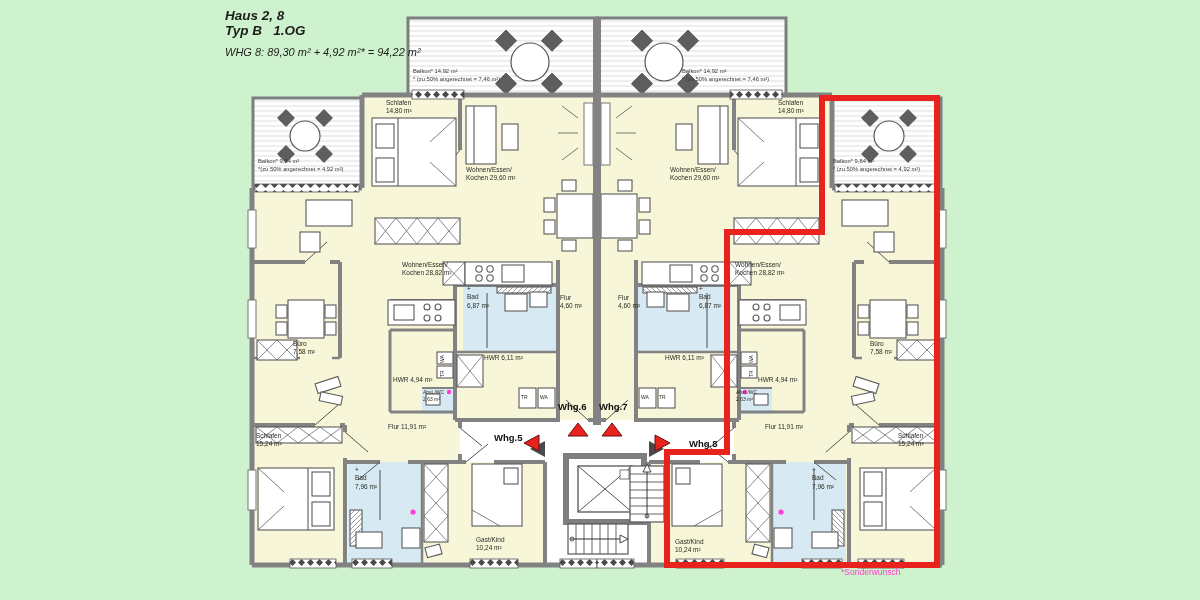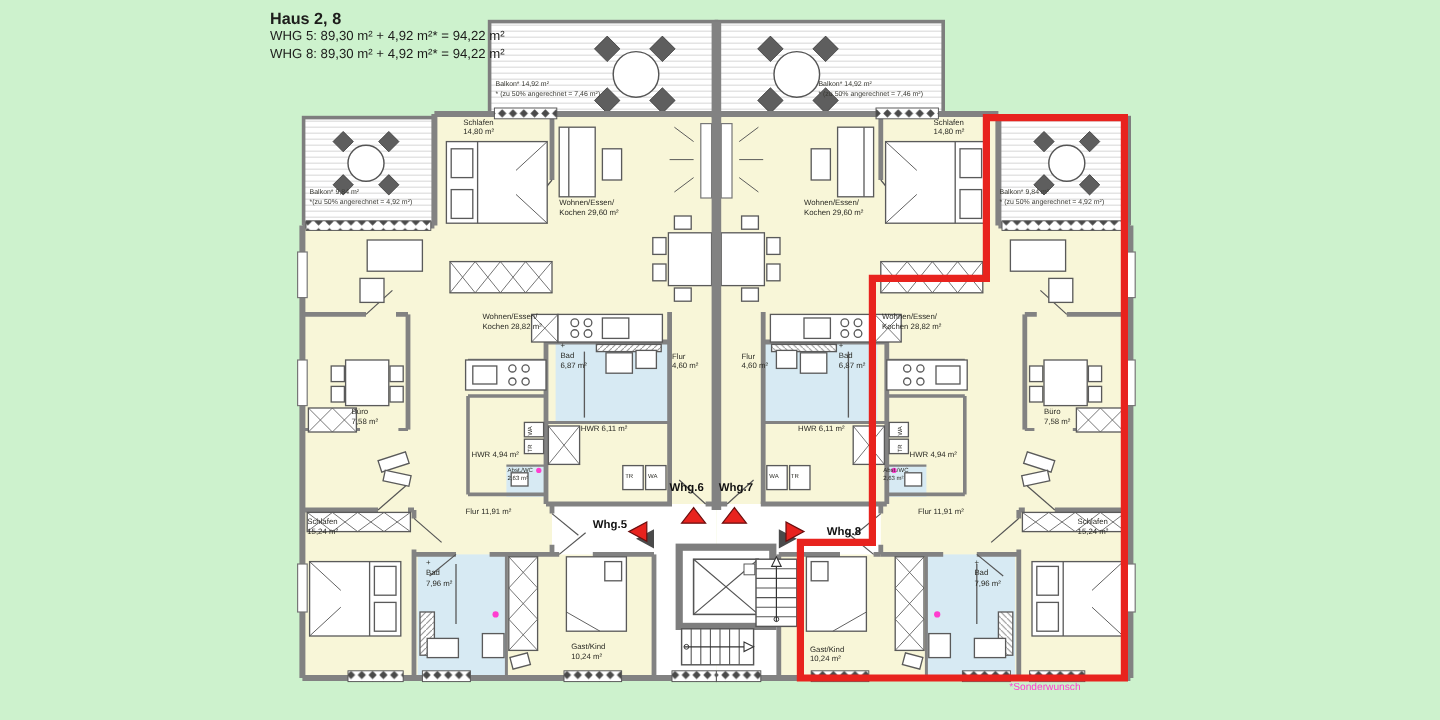--- a/index.html
+++ b/index.html
@@ -5,21 +5,21 @@
   html,body{margin:0;padding:0;}
   #stage{position:relative;width:1200px;height:600px;background:#cdf2cd;overflow:hidden;
          font-family:"Liberation Sans",sans-serif;color:#2a2a24;}
   #plan-svg{position:absolute;left:0;top:0;}
   .lbl{position:absolute;font-size:6.5px;line-height:1.3;white-space:pre-line;color:#2a2a24;}
   .lbl.tiny{font-size:5px;}
   .lbl.balc{font-size:5.8px;color:#3a3a34;}
   .lbl.rot{transform:rotate(-90deg);transform-origin:left top;font-size:5px;}
   .whg{position:absolute;font-size:9.5px;font-weight:bold;color:#111;
        white-space:pre;}
-  #header{position:absolute;left:225px;top:8px;color:#1d1d1b;}
+  #header{position:absolute;left:225px;top:8px;color:#1d1d1b;font-style:italic;}
   #header .t1{font-size:13.5px;font-weight:bold;white-space:pre;}
   #header .t2{font-size:13.5px;font-weight:bold;white-space:pre;margin-bottom:7px;}
   #header .apt{font-size:11px;line-height:1.4;white-space:pre;}
   #sonderwunsch{position:absolute;left:841px;top:567px;font-size:8.5px;color:#ff3dcf;}
 </style>
 </head>
 <body>
 
 <div id="stage">
 
@@ -249,21 +249,21 @@
     <path d="M612,423 L602,436 L622,436 Z" fill="#e8231e" stroke="#6b0e0e" stroke-width="1"></path>
     <path d="M527,446 L542,438 L542,454 Z" fill="#4a4a4a" transform="translate(3,3)"></path>
     <path d="M524,443 L539,435 L539,451 Z" fill="#e8231e" stroke="#6b0e0e" stroke-width="1"></path>
     <path d="M667,446 L652,438 L652,454 Z" fill="#4a4a4a" transform="translate(-3,3)"></path>
     <path d="M670,443 L655,435 L655,451 Z" fill="#e8231e" stroke="#6b0e0e" stroke-width="1"></path>
   </g>
 </svg>
 
 <div id="header">
   <div class="t1">Haus 2, 8</div>
-  <div class="apt">WHG 5: 89,30 m² + 4,92 m²* = 94,22 m²</div>
+  <div class="t2">Typ B   1.OG</div>
   <div class="apt">WHG 8: 89,30 m² + 4,92 m²* = 94,22 m²</div>
 </div>
 
 <div class="lbl balc" style="left:413px;top:68px;">Balkon* 14,92 m²
 * (zu 50% angerechnet = 7,46 m²)</div>
 <div class="lbl balc" style="left:682px;top:68px;">Balkon* 14,92 m²
 * (zu 50% angerechnet = 7,46 m²)</div>
 <div class="lbl balc" style="left:258px;top:158px;">Balkon* 9,84 m²
 *(zu 50% angerechnet = 4,92 m²)</div>
 <div class="lbl balc" style="left:833px;top:158px;">Balkon* 9,84 m²

